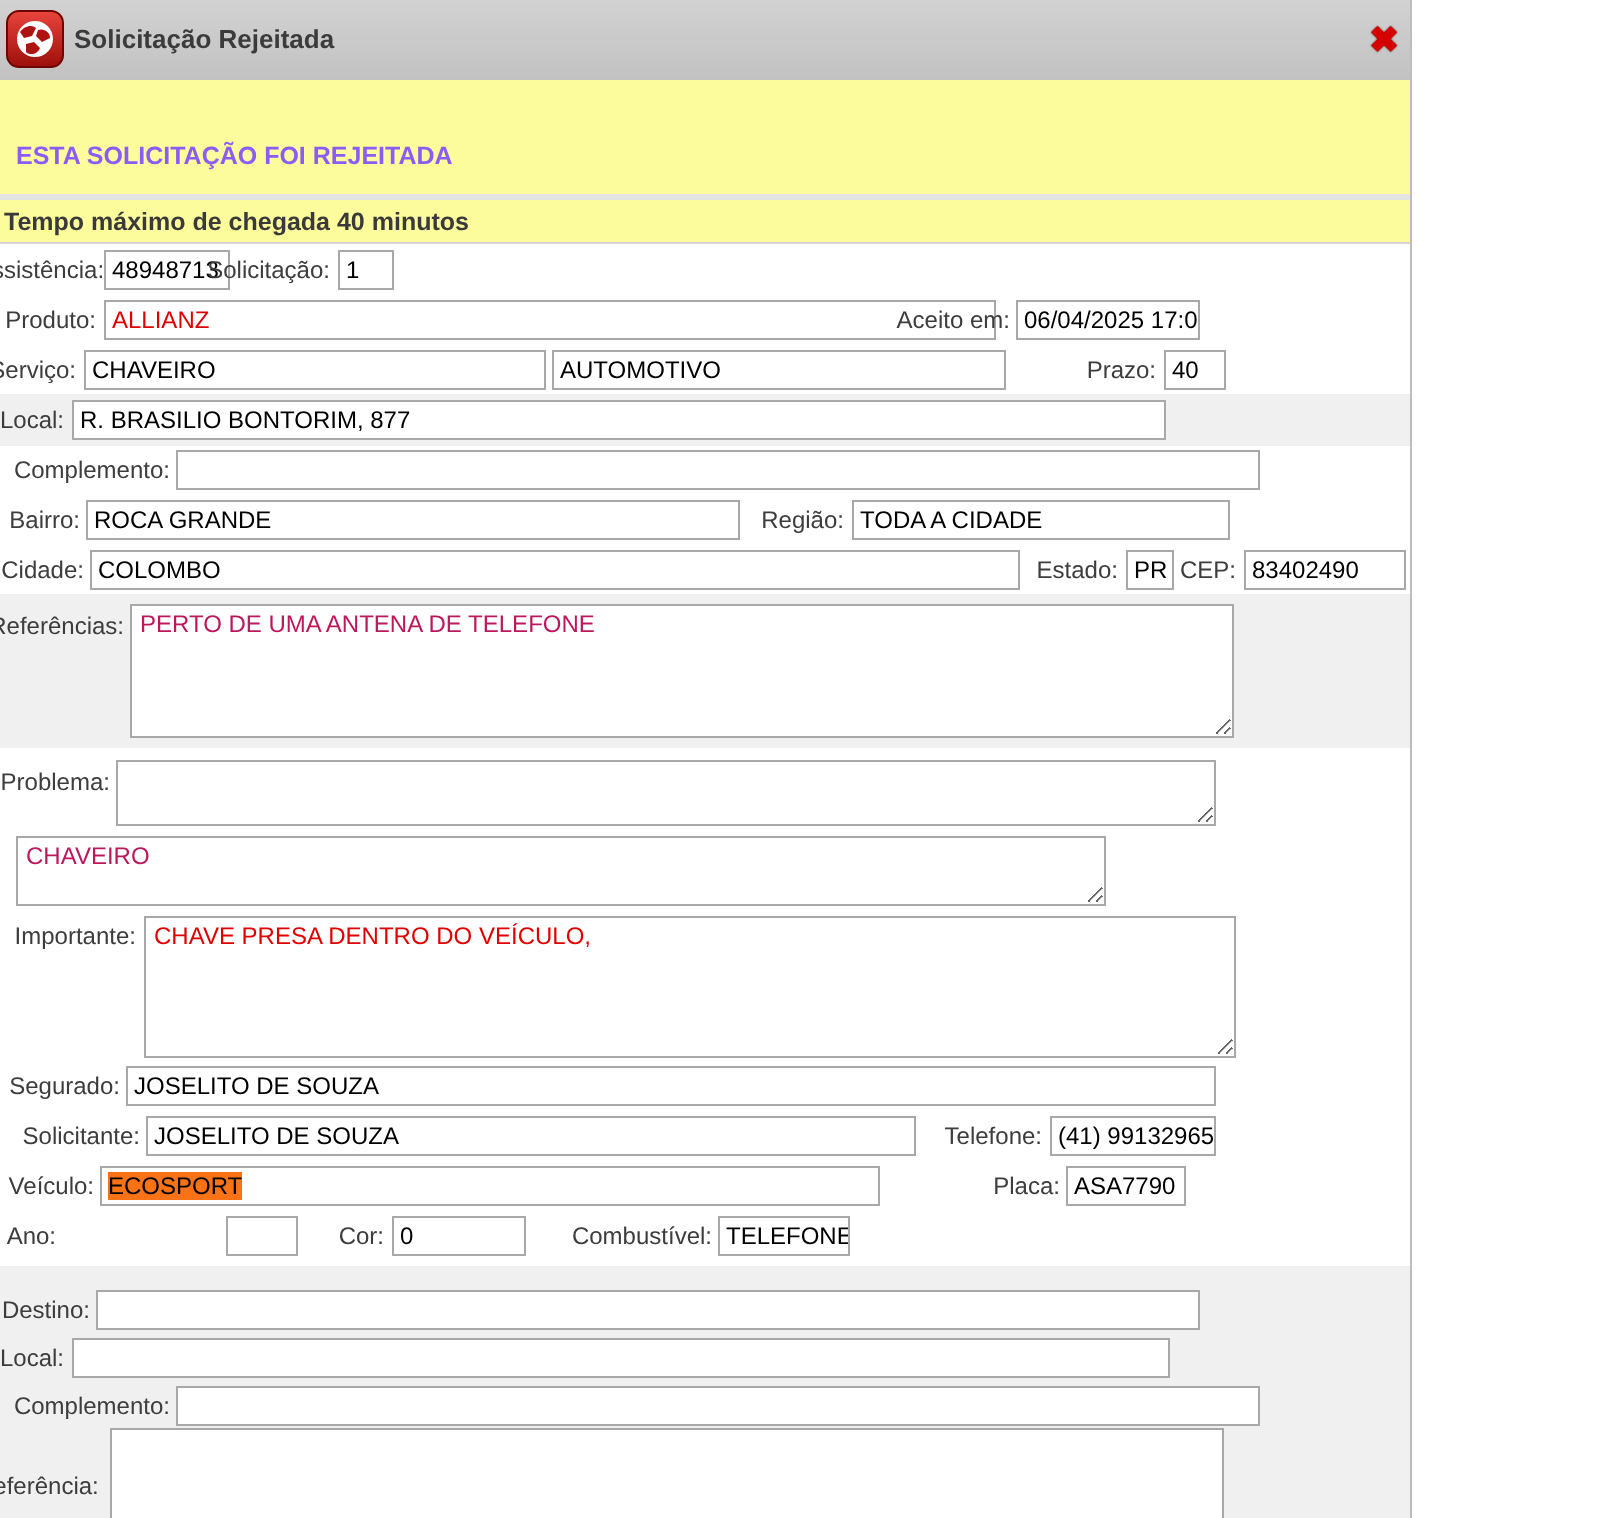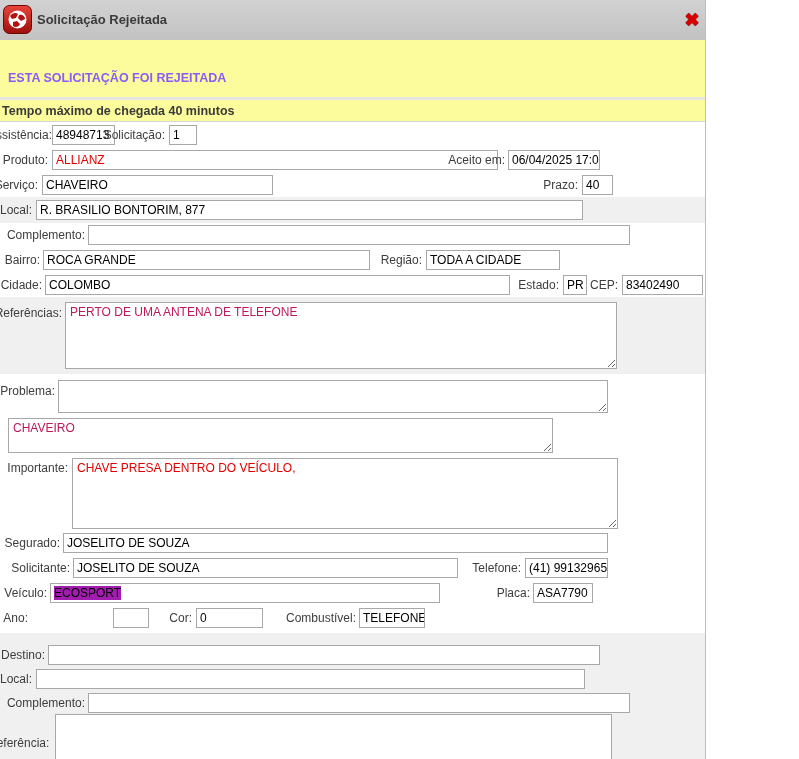--- a/index.html
+++ b/index.html
@@ -30,21 +30,21 @@
 
   .lbl{position:absolute;left:-12px;font-size:12px;color:#3d3d3d;
        text-align:right;white-space:nowrap;}
   .tb{position:absolute;background:#fff;border:1px solid #a8a8a8;height:20px;
       line-height:18px;font-size:12px;color:#000;padding:0 3px;
       box-sizing:border-box;white-space:nowrap;overflow:hidden;cursor:text;}
   .ta{position:absolute;background:#fff;border:1px solid #a8a8a8;
       font-family:"Liberation Sans",sans-serif;font-size:12px;color:#be185d;
       padding:2px 4px;box-sizing:border-box;resize:both;overflow:auto;margin:0;}
   .red{color:#e00000;}
-  .hl{background:#a21caf;}
+  .hl{background:#f97316;}
 </style>
 </head>
 <body>
 
 <div id="app">
 
   <div class="titlebar"></div>
   <div class="app-icon">
     <svg width="29" height="29" viewBox="0 0 29 29">
       <defs>
@@ -81,33 +81,34 @@
   <div class="lbl" style="top:128px;width:177px;">Solicitação:</div>
   <div class="tb" style="left:169px;top:125px;width:28px;">1</div>
 
   <div class="lbl" style="top:153px;width:60px;">Produto:</div>
   <div class="tb red" style="left:52px;top:150px;width:446px;">ALLIANZ</div>
   <div class="lbl" style="top:153px;width:517px;">Aceito em:</div>
   <div class="tb" style="left:508px;top:150px;width:92px;">06/04/2025 17:00</div>
 
   <div class="lbl" style="top:178px;width:50px;">Serviço:</div>
   <div class="tb" style="left:42px;top:175px;width:231px;">CHAVEIRO</div>
+  <div class="tb" style="left:276px;top:175px;width:227px;">AUTOMOTIVO</div>
   <div class="lbl" style="top:178px;width:590px;">Prazo:</div>
   <div class="tb" style="left:582px;top:175px;width:31px;">40</div>
 
   <div class="lbl" style="top:203px;width:44px;">Local:</div>
   <div class="tb" style="left:36px;top:200px;width:547px;">R. BRASILIO BONTORIM, 877</div>
 
   <div class="lbl" style="top:228px;width:97px;">Complemento:</div>
   <div class="tb" style="left:88px;top:225px;width:542px;"></div>
 
   <div class="lbl" style="top:253px;width:52px;">Bairro:</div>
   <div class="tb" style="left:43px;top:250px;width:327px;">ROCA GRANDE</div>
   <div class="lbl" style="top:253px;width:434px;">Região:</div>
-  <div class="tb" style="left:426px;top:250px;width:134px;">TODA A CIDADE</div>
+  <div class="tb" style="left:426px;top:250px;width:189px;">TODA A CIDADE</div>
 
   <div class="lbl" style="top:278px;width:54px;">Cidade:</div>
   <div class="tb" style="left:45px;top:275px;width:465px;">COLOMBO</div>
   <div class="lbl" style="top:278px;width:571px;">Estado:</div>
   <div class="tb" style="left:563px;top:275px;width:24px;text-align:center;">PR</div>
   <div class="lbl" style="top:278px;width:630px;">CEP:</div>
   <div class="tb" style="left:622px;top:275px;width:81px;">83402490</div>
 
   <div class="lbl" style="top:306px;width:74px;">Referências:</div>
   <textarea class="ta" style="left: 65px; top: 302px; width: 552px; height: 67px;">PERTO DE UMA ANTENA DE TELEFONE</textarea>

